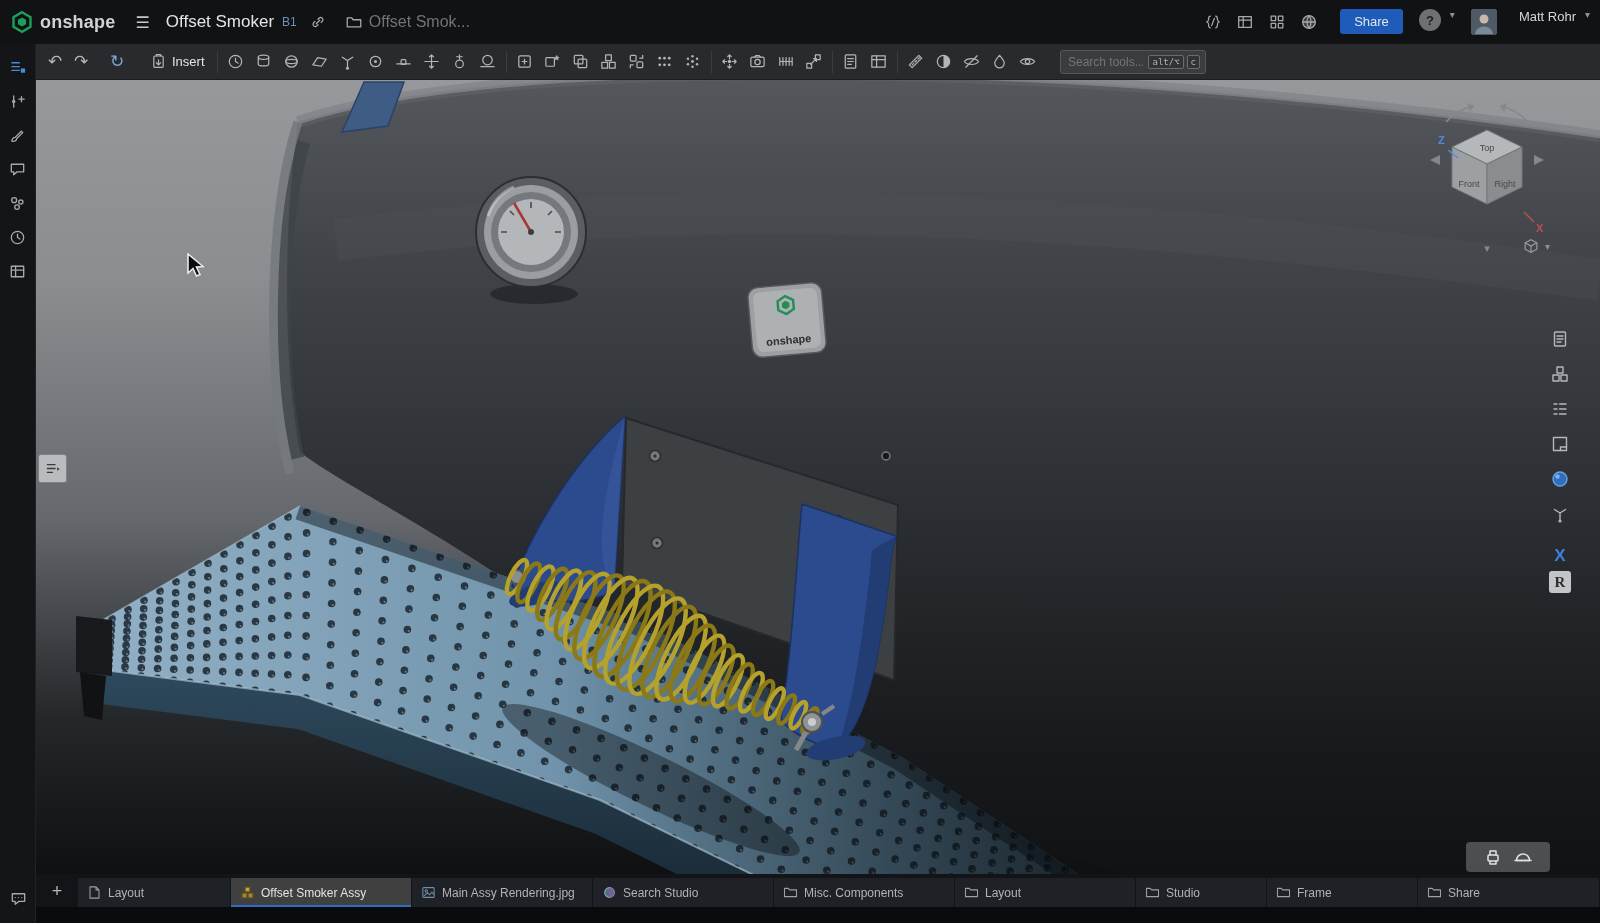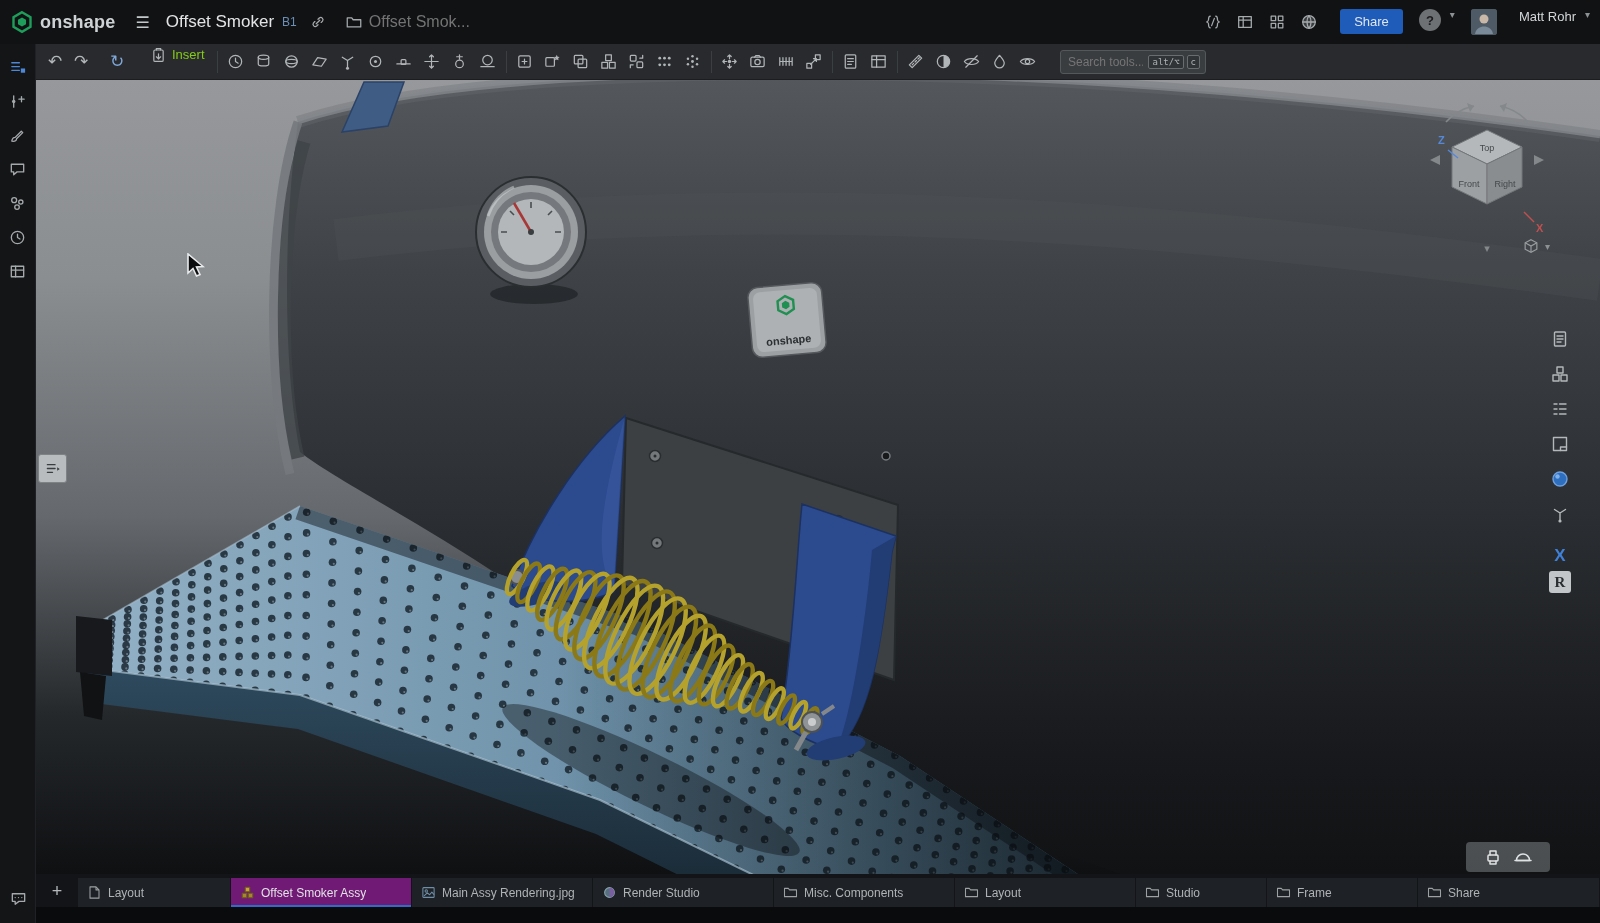--- a/index.html
+++ b/index.html
@@ -26,22 +26,22 @@
   .avatar{margin-left:10px;width:26px;height:26px;border-radius:3px;overflow:hidden;background:#4e5a66}
   .user-name{margin-left:16px;font-size:13px;color:#d4d7d9;white-space:nowrap}
   
   #toolbar{position:absolute;left:36px;top:44px;width:1564px;height:36px;background:#282a2d;
     border-bottom:1px solid #1b1d1f;display:flex;align-items:center;padding-left:6px;
     box-sizing:border-box;z-index:15}
   .tb-txt{width:26px;height:30px;display:flex;align-items:center;justify-content:center;
     color:#b4b7b9;font-size:17px;cursor:pointer}
   .sync-btn{width:30px;height:30px;display:flex;align-items:center;justify-content:center;
     color:#7fa7d8;font-size:17px;margin-left:8px;cursor:pointer}
-  .insert-btn{display:flex;gap:5px;margin-left:10px;padding:0 8px;height:30px;
-    color:#84cc16;font-size:13px;cursor:pointer}
+  .insert-btn{display:flex;align-items:center;gap:5px;margin-left:10px;padding:0 8px;height:30px;
+    color:#e5e5e5;font-size:13px;cursor:pointer}
   .insert-btn svg{width:17px;height:17px;stroke:#b2b5b8;fill:none;stroke-width:1.4;stroke-linecap:round}
   .tsep{width:1px;height:22px;background:#3c3f42;margin:0 4px}
   .tb{width:28px;height:30px;display:flex;align-items:center;justify-content:center;cursor:pointer}
   .tb svg{width:19px;height:19px;stroke:#b2b5b8;fill:none;stroke-width:1.3;stroke-linecap:round;stroke-linejoin:round}
   .tb .f,.insert-btn .f{fill:#b2b5b8;stroke:none}
   #search-tools{position:absolute;left:1024px;top:6px;width:146px;height:24px;background:#3a3d40;
     border:1px solid #55585b;border-radius:3px;display:flex;align-items:center;padding:0 5px;box-sizing:border-box}
   #search-tools input{flex:1;min-width:0;background:transparent;border:none;outline:none;
     color:#9b9ea1;font-size:12px;font-family:"Liberation Sans",sans-serif}
   .key{font-family:"DejaVu Sans Mono",monospace;font-size:9px;color:#aeb1b4;background:#313437;
@@ -79,21 +79,21 @@
     border-radius:4px;display:flex;align-items:center;justify-content:center;gap:10px;z-index:6}
   #float-pill svg{width:20px;height:20px;stroke:#dfe2e4;fill:none;stroke-width:1.5;stroke-linecap:round;stroke-linejoin:round}
   
   #tabbar{position:absolute;left:36px;top:874px;width:1564px;height:49px;background:#121417;z-index:10}
   .tabs-row{display:flex;align-items:flex-end;height:33px}
   .add-tab{width:26px;height:26px;margin:0 8px 3px 8px;color:#b6b9bc;font-size:18px;display:flex;
     align-items:center;justify-content:center;cursor:pointer}
   .tab{height:29px;margin:2px 1px 0 0;background:#1e2125;display:flex;align-items:center;gap:6px;
     padding:0 9px;box-sizing:border-box;font-size:12px;color:#b0b3b6;cursor:pointer;
     white-space:nowrap;overflow:hidden;position:relative}
-  .tab.active{background:#701a75;color:#e0e2e4}
+  .tab.active{background:#404040;color:#e0e2e4}
   .tab.active::after{content:"";position:absolute;left:0;right:0;bottom:0;height:2px;background:#2f6cc8}
   .tab .tic svg{width:15px;height:15px;stroke:#9ea1a4;fill:none;stroke-width:1.4;stroke-linejoin:round;display:block}
   .tlabel{overflow:hidden;text-overflow:ellipsis}
   .bottom-strip{height:16px;background:#0a0b0d}
   #cursor{position:absolute;left:186px;top:253px;z-index:50;pointer-events:none}
 </style>
 </head>
 <body>
 
 <div id="header">
@@ -1729,21 +1729,21 @@
         </span>
       <span class="tlabel">Main Assy Rendering.jpg</span>
     </div>
     <div class="tab" style="width:180px">
       <span class="tic">
           <svg viewBox="0 0 20 20">
             <circle cx="10" cy="10" r="6.5" fill="#56707f" stroke="#8aa4b0"></circle>
             <path d="M10 3.5a6.5 6.5 0 0 1 0 13" fill="#7a5fa0" stroke="none"></path>
           </svg>
         </span>
-      <span class="tlabel">Render Studio</span>
+      <span class="tlabel">Search Studio</span>
     </div>
     <div class="tab" style="width:180px">
       <span class="tic">
           <svg viewBox="0 0 20 20">
             <path d="M2 4.5h5l1.8 2H18v9H2z"></path>
           </svg>
         </span>
       <span class="tlabel">Misc. Components</span>
     </div>
     <div class="tab" style="width:180px">

